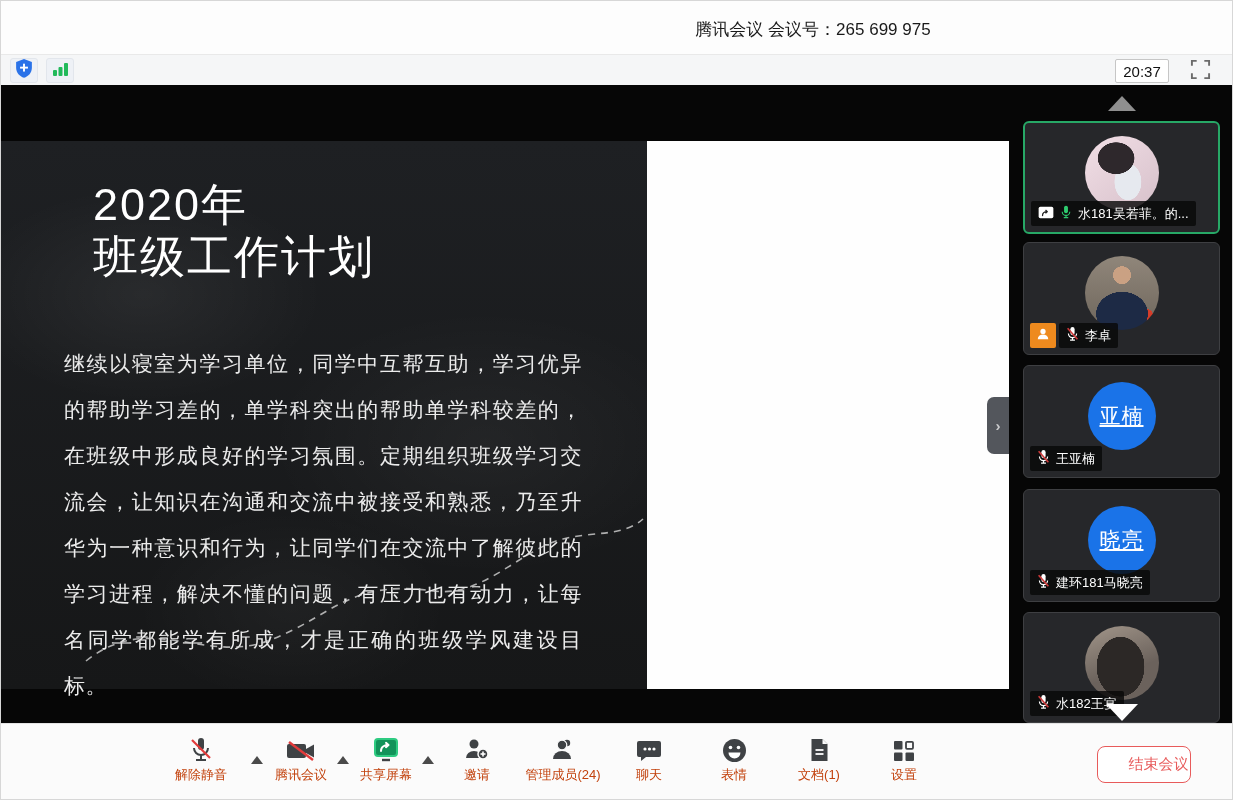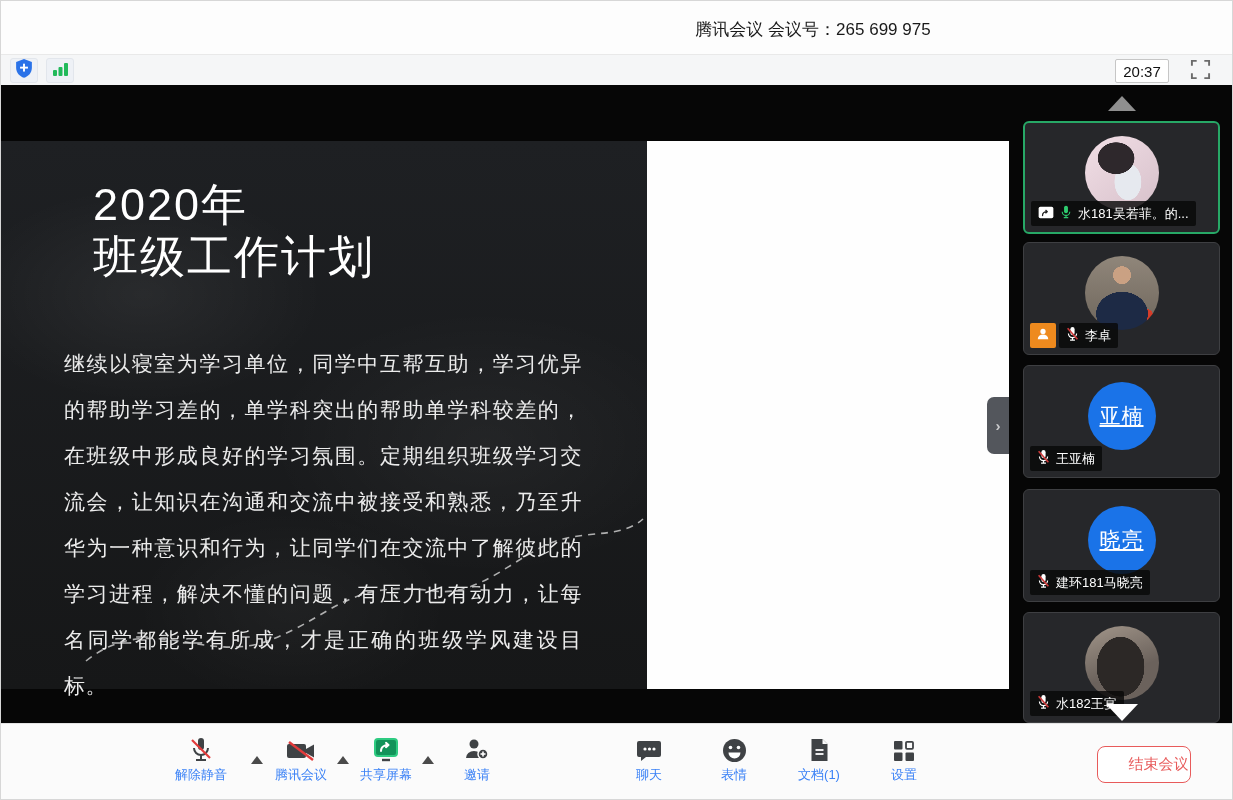--- a/index.html
+++ b/index.html
@@ -73,21 +73,21 @@
       radial-gradient(circle 8px at 44% 82%, #c27b2a 0 99%, transparent 100%),
       linear-gradient(160deg,#a2968a 0%,#6b625c 60%); }
   .plabel { position:absolute; left:6px; bottom:6px; height:25px; display:flex; align-items:center; gap:6px; background:rgba(8,8,8,0.82); border-radius:2px; padding:0 7px; font-size:13px; color:#fff; white-space:nowrap; max-width:182px; overflow:hidden; }
   .plabel.offset { left:35px; }
   .host-badge { position:absolute; left:6px; bottom:6px; width:26px; height:25px; background:#ee8a1e; border-radius:2px; display:flex; align-items:center; justify-content:center; }
 
   
   .dock { position:absolute; left:0; top:722px; width:1233px; height:78px; background:#fbfbfb; border-top:1px solid #e3e3e3; }
   .ctl { position:absolute; top:9px; width:80px; text-align:center; cursor:pointer; background:none; border:none; }
   .ctl .ic { height:30px; display:flex; align-items:flex-end; justify-content:center; }
-  .ctl .lbl { display:block; margin-top:3px; font-size:13px; color:#3b82f6; white-space:nowrap; }
+  .ctl .lbl { display:block; margin-top:3px; font-size:13px; color:#c2410c; white-space:nowrap; }
   .expander { position:absolute; top:32px; width:0; height:0; border-left:6px solid transparent; border-right:6px solid transparent; border-bottom:8px solid #4a4a4a; cursor:pointer; }
   .endbtn { position:absolute; left:1096px; top:22px; width:94px; height:37px; background:#fff; border:1px solid #e85b5b; border-radius:8px; color:#e85b5b; font-size:15px; cursor:pointer;padding-left:29px; }
 </style>
 </head>
 <body>
 
 <div class="stage">
 
   <div class="titlebar">
     <span class="title">腾讯会议 会议号：265 699 975</span>
@@ -295,20 +295,30 @@
             <circle cx="10" cy="7" r="4.5" fill="#3f4245"></circle>
             <path d="M2 21 a8 7 0 0 1 16 0 z" fill="#3f4245"></path>
             <circle cx="19" cy="17" r="5" fill="#3f4245" stroke="#fbfbfb" stroke-width="1.5"></circle>
             <line x1="19" y1="14.5" x2="19" y2="19.5" stroke="#fff" stroke-width="1.6"></line>
             <line x1="16.5" y1="17" x2="21.5" y2="17" stroke="#fff" stroke-width="1.6"></line>
           </svg>
       </span>
       <span class="lbl">邀请</span>
     </button>
 
+    <button class="ctl" style="left:507px; width:110px;">
+      <span class="ic">
+        <svg width="26" height="26" viewBox="0 0 26 26">
+            <circle cx="17" cy="6" r="3.2" fill="#3f4245"></circle>
+            <circle cx="12" cy="8" r="4.8" fill="#3f4245" stroke="#fbfbfb" stroke-width="1.2"></circle>
+            <path d="M3 22 a9 8 0 0 1 18 0 z" fill="#3f4245"></path>
+          </svg>
+      </span>
+      <span class="lbl">管理成员(24)</span>
+    </button>
 
     <button class="ctl" style="left:608px;">
       <span class="ic">
         <svg width="26" height="25" viewBox="0 0 26 25">
             <path d="M3 3 h20 a2 2 0 0 1 2 2 v12 a2 2 0 0 1 -2 2 h-13 l-5 4 v-4 h-2 a2 2 0 0 1 -2 -2 v-12 a2 2 0 0 1 2 -2 z" fill="#3f4245"></path>
             <circle cx="9" cy="11" r="1.6" fill="#fff"></circle>
             <circle cx="13.5" cy="11" r="1.6" fill="#fff"></circle>
             <circle cx="18" cy="11" r="1.6" fill="#fff"></circle>
           </svg>
       </span>

